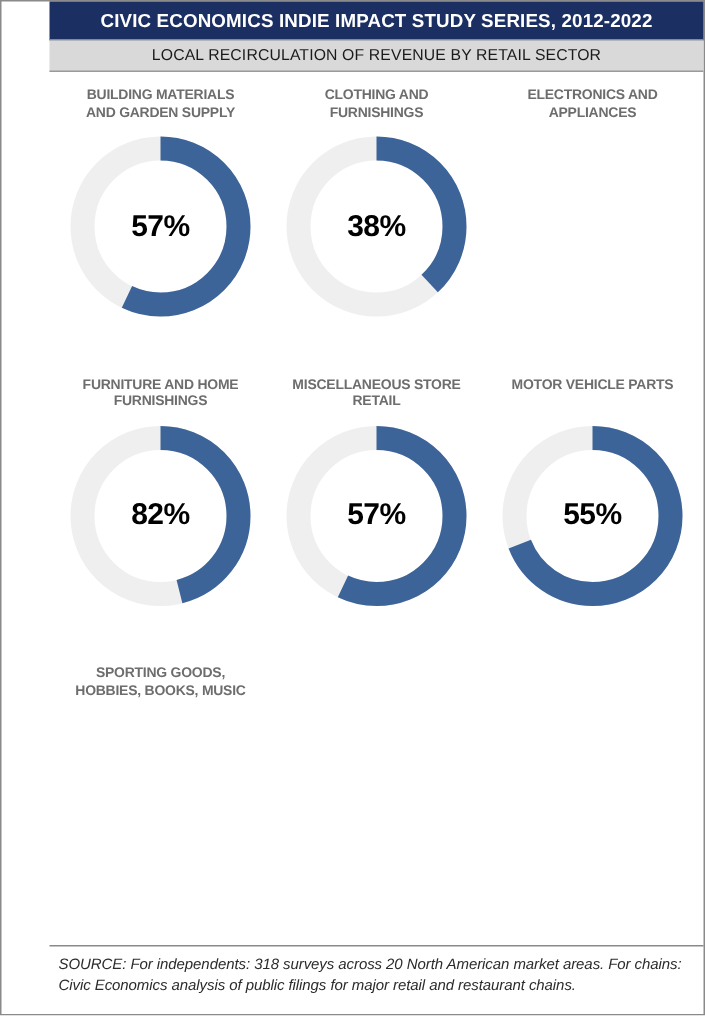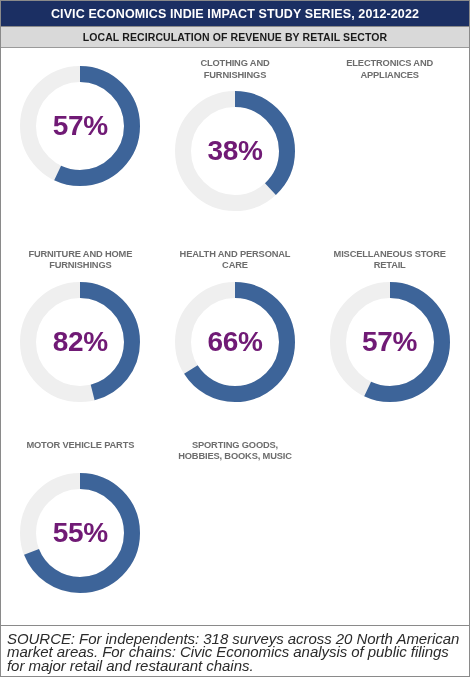--- a/index.html
+++ b/index.html
@@ -16,20 +16,21 @@
   }
   .page {
     width: 470px;
     height: 677px;
     box-sizing: border-box;
     border: 1px solid #8a8a8a;
     background: #ffffff;
     display: flex;
     flex-direction: column;
     position: relative;
+    padding-left: 32px;
   }
 
   
   .title-bar {
     background: #1b2f63;
     height: 25px;
     min-height: 25px;
     display: flex;
     align-items: center;
     justify-content: center;
@@ -48,21 +49,21 @@
     height: 20px;
     min-height: 20px;
     display: flex;
     align-items: center;
     justify-content: center;
     border-bottom: 1px solid #9a9a9a;
   }
   .subtitle-bar-text {
     color: #1a1a1a;
     font-size: 10.5px;
-    font-weight: bold;
+    font-weight: normal;
     letter-spacing: 0.1px;
     text-align: right;
     white-space: nowrap;
   }
 
   
   .grid {
     flex: 1 1 auto;
     display: grid;
     grid-template-columns: repeat(3, 1fr);
@@ -114,57 +115,58 @@
     stroke-width: 16;
   }
   .donut-label {
     position: absolute;
     top: 0; left: 0;
     width: 136px;
     height: 136px;
     display: flex;
     align-items: center;
     justify-content: center;
-    color: #701a75;
-    font-size: 28px;
+    color: #000000;
+    font-size: 20px;
     font-weight: bold;
     letter-spacing: -0.3px;
     pointer-events: none;
   }
 
   
   .footer {
     border-top: 1px solid #8a8a8a;
     min-height: 46px;
     padding: 6px 6px 4px 6px;
     box-sizing: border-box;
   }
   .footer-text {
     color: #2b2b2b;
-    font-size: 15px;
+    font-size: 10px;
     font-style: italic;
     line-height: 13.5px;
     letter-spacing: -0.05px;
   }
 </style>
 </head>
 <body>
 
 <div class="page">
 
   <div class="title-bar">
     <div class="title-bar-text">CIVIC ECONOMICS INDIE IMPACT STUDY SERIES, 2012-2022</div>
   </div>
 
   <div class="subtitle-bar">
     <div class="subtitle-bar-text">LOCAL RECIRCULATION OF REVENUE BY RETAIL SECTOR</div>
   </div>
 
   <div class="grid">
       <div class="cell">
+        <div class="cell-title">BUILDING MATERIALS<br><span>AND GARDEN SUPPLY</span></div>
         <div class="donut-wrap">
           <svg viewBox="0 0 136 136">
             <circle class="donut-track" cx="68" cy="68" r="52" stroke="#efefef" stroke-width="16"></circle>
             <circle class="donut-value" cx="68" cy="68" r="52" stroke="#3d6499" stroke-width="16" stroke-dasharray="186.23 140.49"></circle>
           </svg>
           <div class="donut-label">57%</div>
         </div>
       </div>
       <div class="cell">
         <div class="cell-title">CLOTHING AND<br><span>FURNISHINGS</span></div>
@@ -180,30 +182,20 @@
         <div class="cell-title">ELECTRONICS AND<br><span>APPLIANCES</span></div>
       </div>
       <div class="cell">
         <div class="cell-title">FURNITURE AND HOME<br><span>FURNISHINGS</span></div>
         <div class="donut-wrap">
           <svg viewBox="0 0 136 136">
             <circle class="donut-track" cx="68" cy="68" r="52" stroke="#efefef" stroke-width="16"></circle>
             <circle class="donut-value" cx="68" cy="68" r="52" stroke="#3d6499" stroke-width="16" stroke-dasharray="150.29 176.43"></circle>
           </svg>
           <div class="donut-label">82%</div>
-        </div>
-      </div>
-      <div class="cell">
-        <div class="cell-title">HEALTH AND PERSONAL<br><span>CARE</span></div>
-        <div class="donut-wrap">
-          <svg viewBox="0 0 136 136">
-            <circle class="donut-track" cx="68" cy="68" r="52" stroke="#efefef" stroke-width="16"></circle>
-            <circle class="donut-value" cx="68" cy="68" r="52" stroke="#3d6499" stroke-width="16" stroke-dasharray="215.64 111.09"></circle>
-          </svg>
-          <div class="donut-label">66%</div>
         </div>
       </div>
       <div class="cell">
         <div class="cell-title">MISCELLANEOUS STORE<br><span>RETAIL</span></div>
         <div class="donut-wrap">
           <svg viewBox="0 0 136 136">
             <circle class="donut-track" cx="68" cy="68" r="52" stroke="#efefef" stroke-width="16"></circle>
             <circle class="donut-value" cx="68" cy="68" r="52" stroke="#3d6499" stroke-width="16" stroke-dasharray="186.23 140.49"></circle>
           </svg>
           <div class="donut-label">57%</div>

